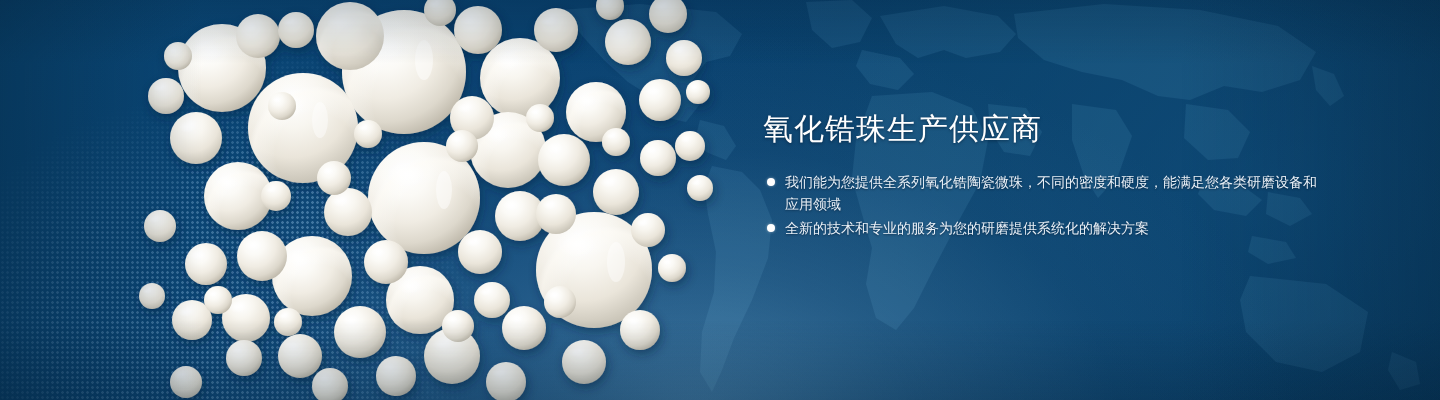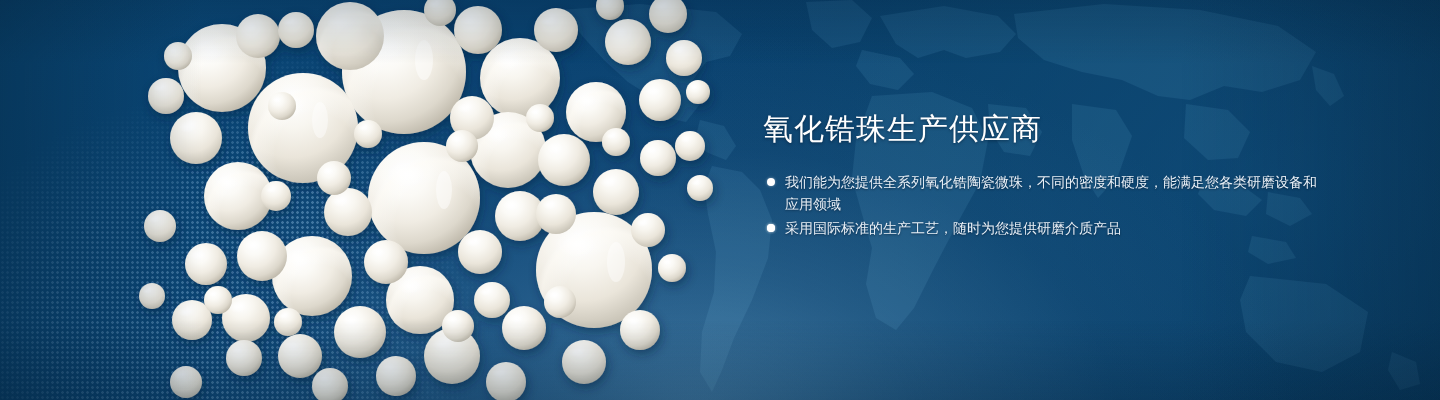--- a/index.html
+++ b/index.html
@@ -514,21 +514,18 @@
 
   <div class="copy">
     <h1 class="headline">氧化锆珠生产供应商</h1>
     <ul class="bullets">
       <li class="bullet">
         <span class="dot"></span>
         <span>我们能为您提供全系列氧化锆陶瓷微珠，不同的密度和硬度，能满足您各类研磨设备和应用领域</span>
       </li>
       <li class="bullet">
         <span class="dot"></span>
-      </li>
-      <li class="bullet">
-        <span class="dot"></span>
-        <span>采用国际标准的生产工艺，随时为您提供研磨介质产品</span>
+        <span>全新的技术和专业的服务为您的研磨提供系统化的解决方案</span>
       </li>
     </ul>
   </div>
 
 </div>
 
 </body></html>

